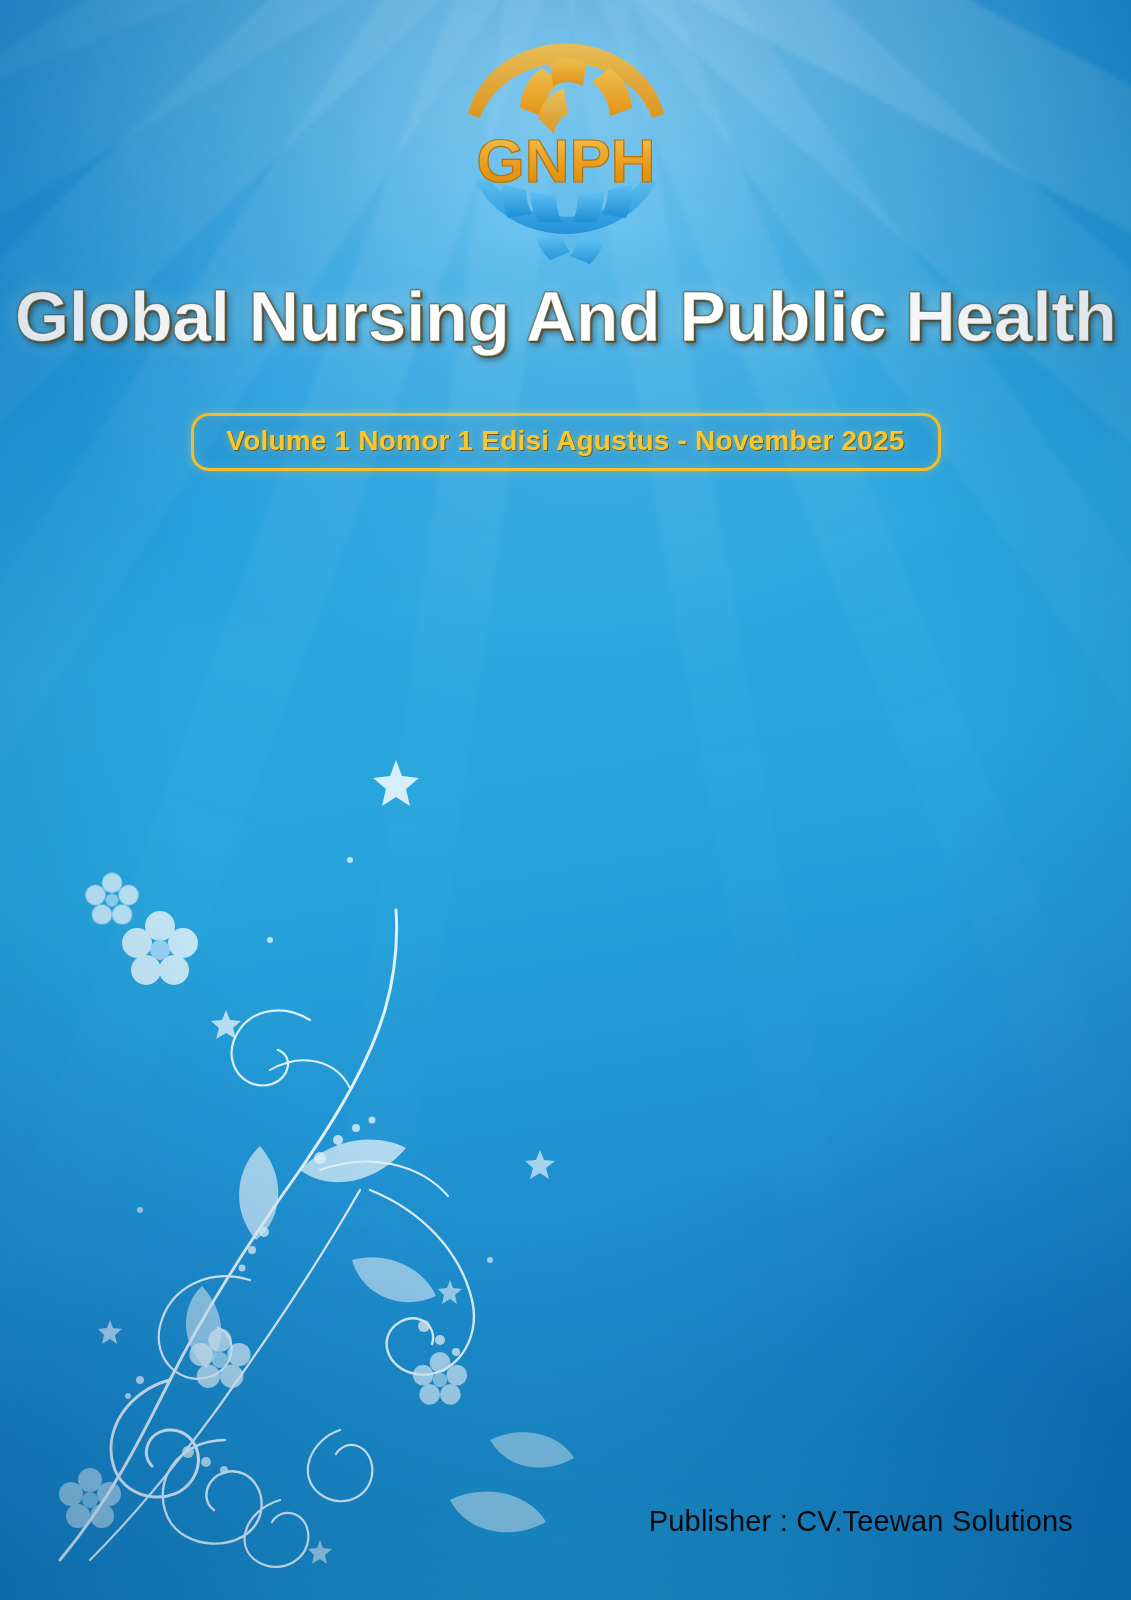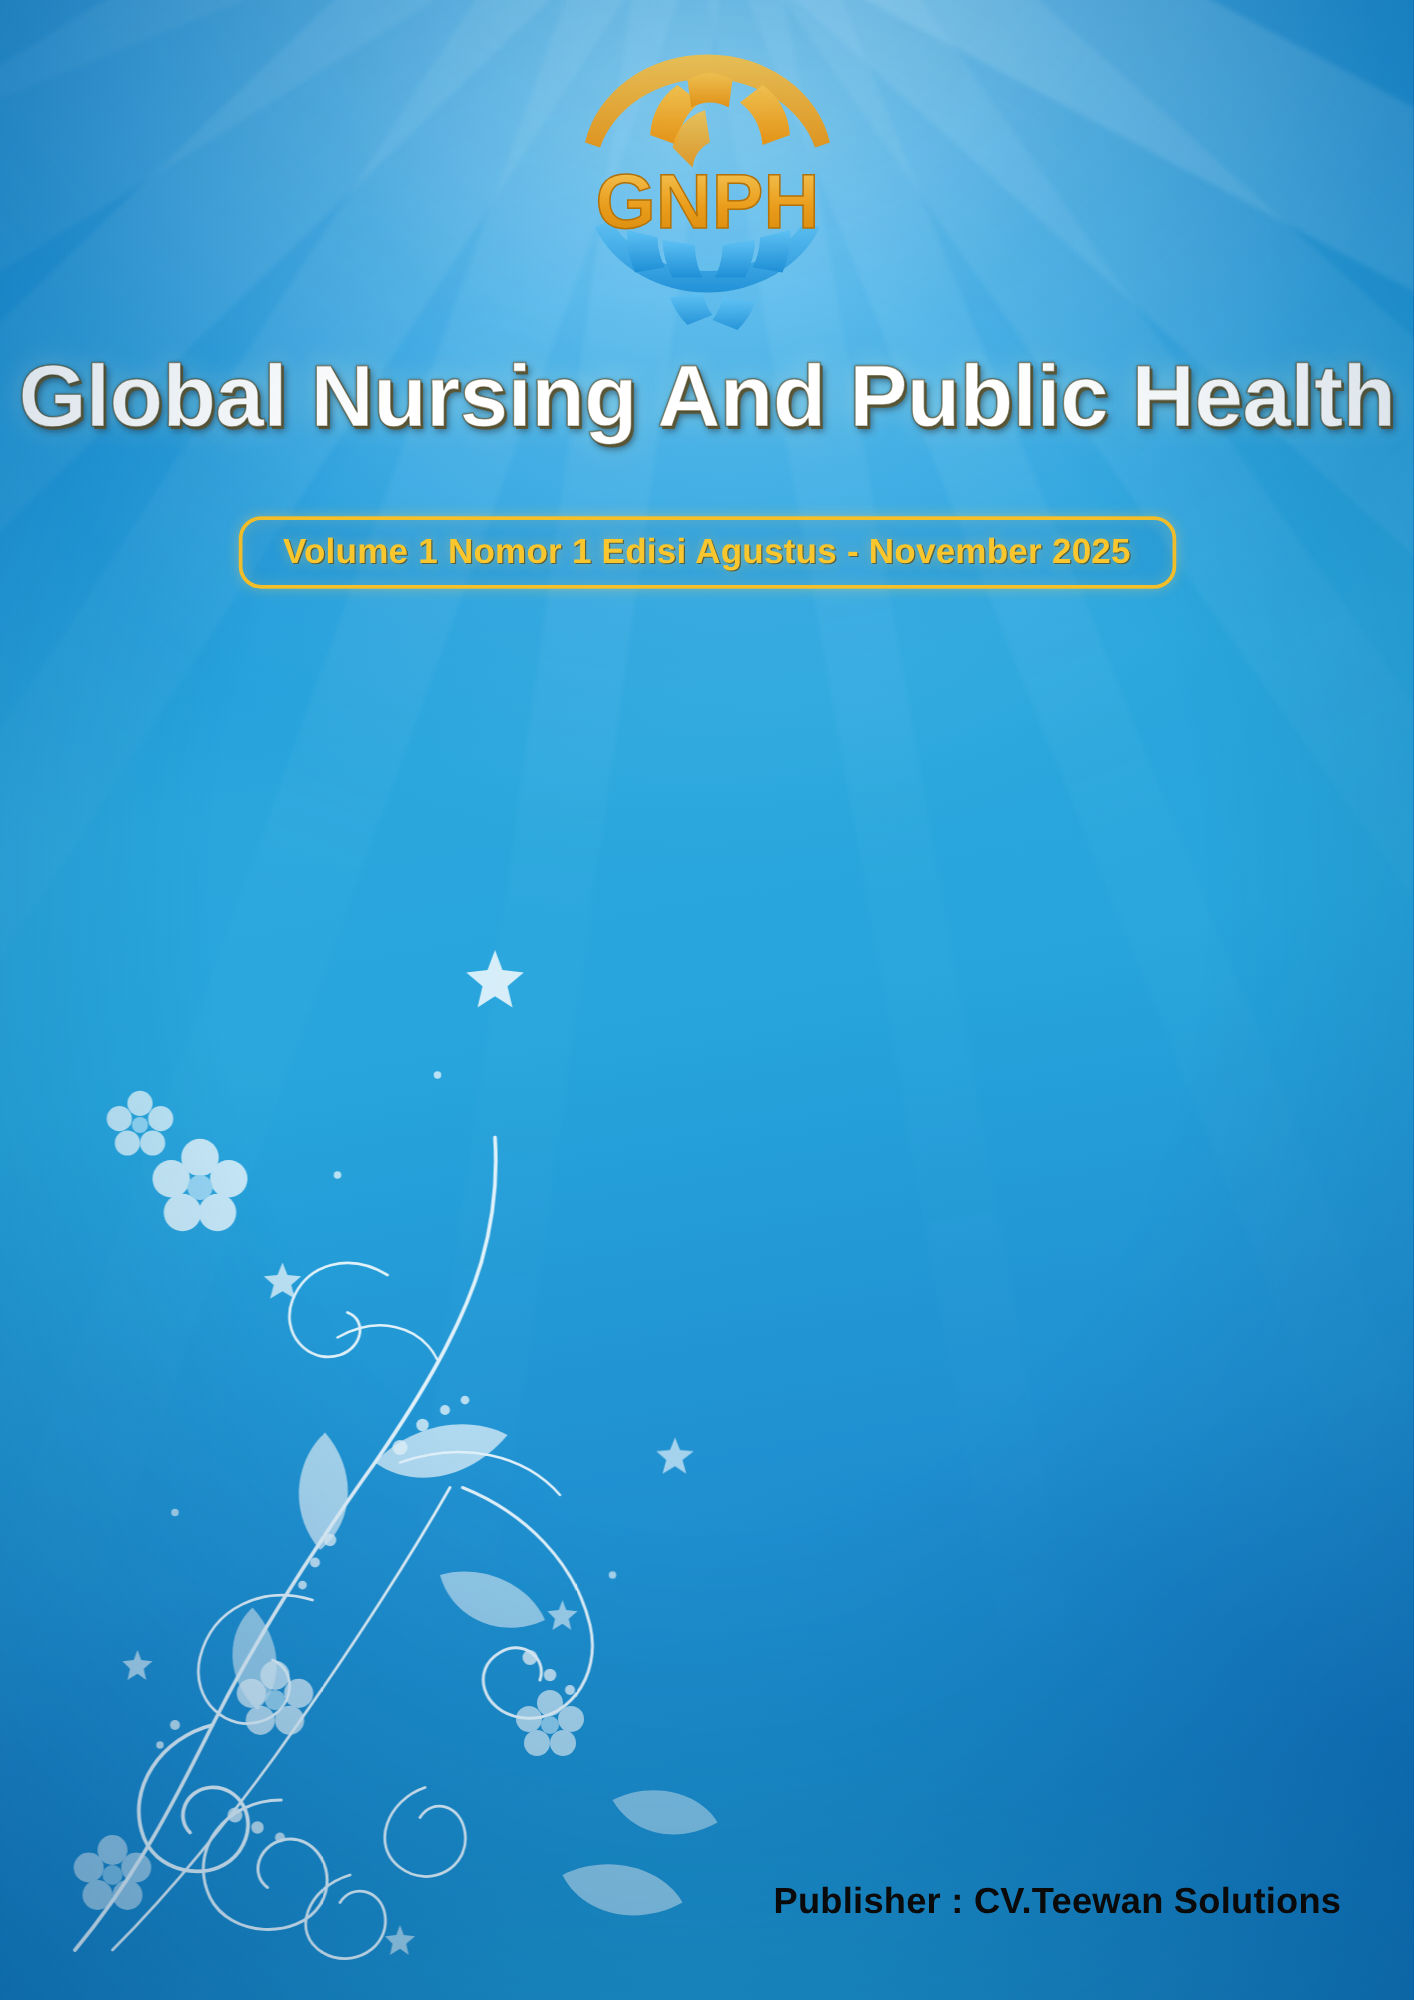--- a/index.html
+++ b/index.html
@@ -118,21 +118,21 @@
     opacity: 0.93;
     pointer-events: none;
   }
 
   
   .publisher {
     position: absolute;
     right: 58px;
     bottom: 62px;
     font-size: 29px;
-    font-weight: bold;
+    font-weight: normal;
     color: #0a0a0a;
     letter-spacing: 0.2px;
     text-align: right;
   }
 </style>
 </head>
 <body>
 
 <div class="cover">
 

